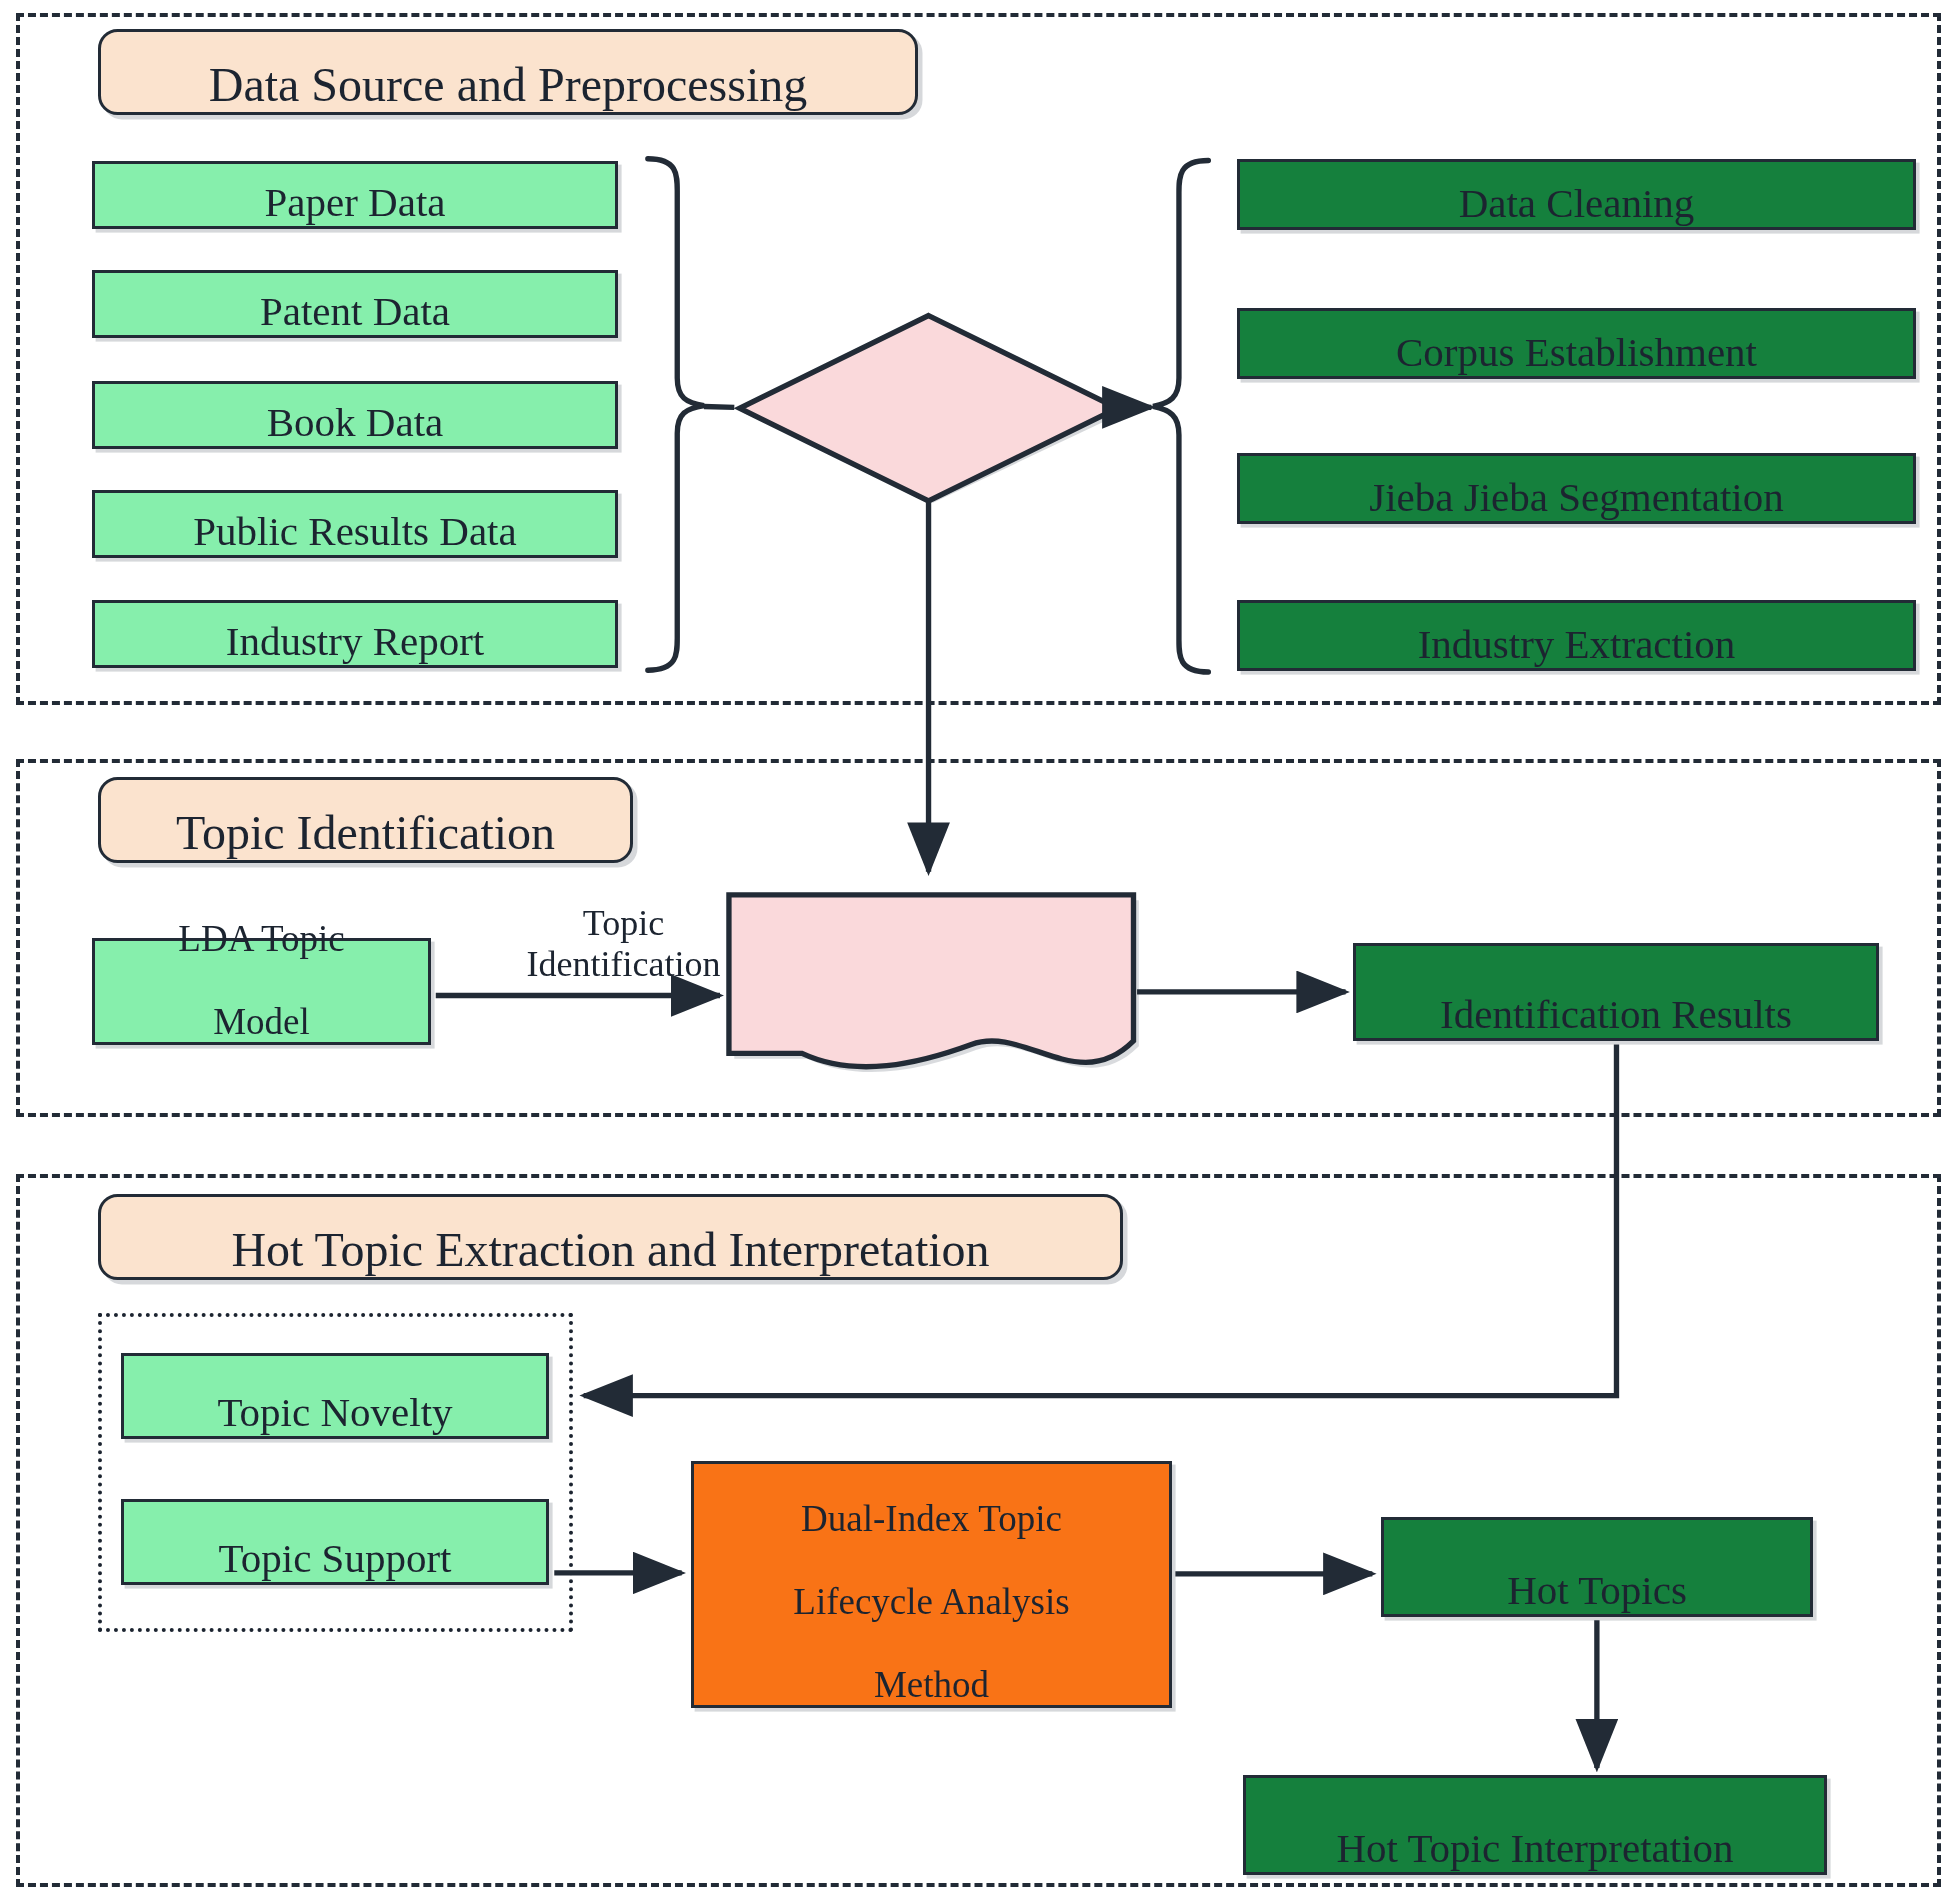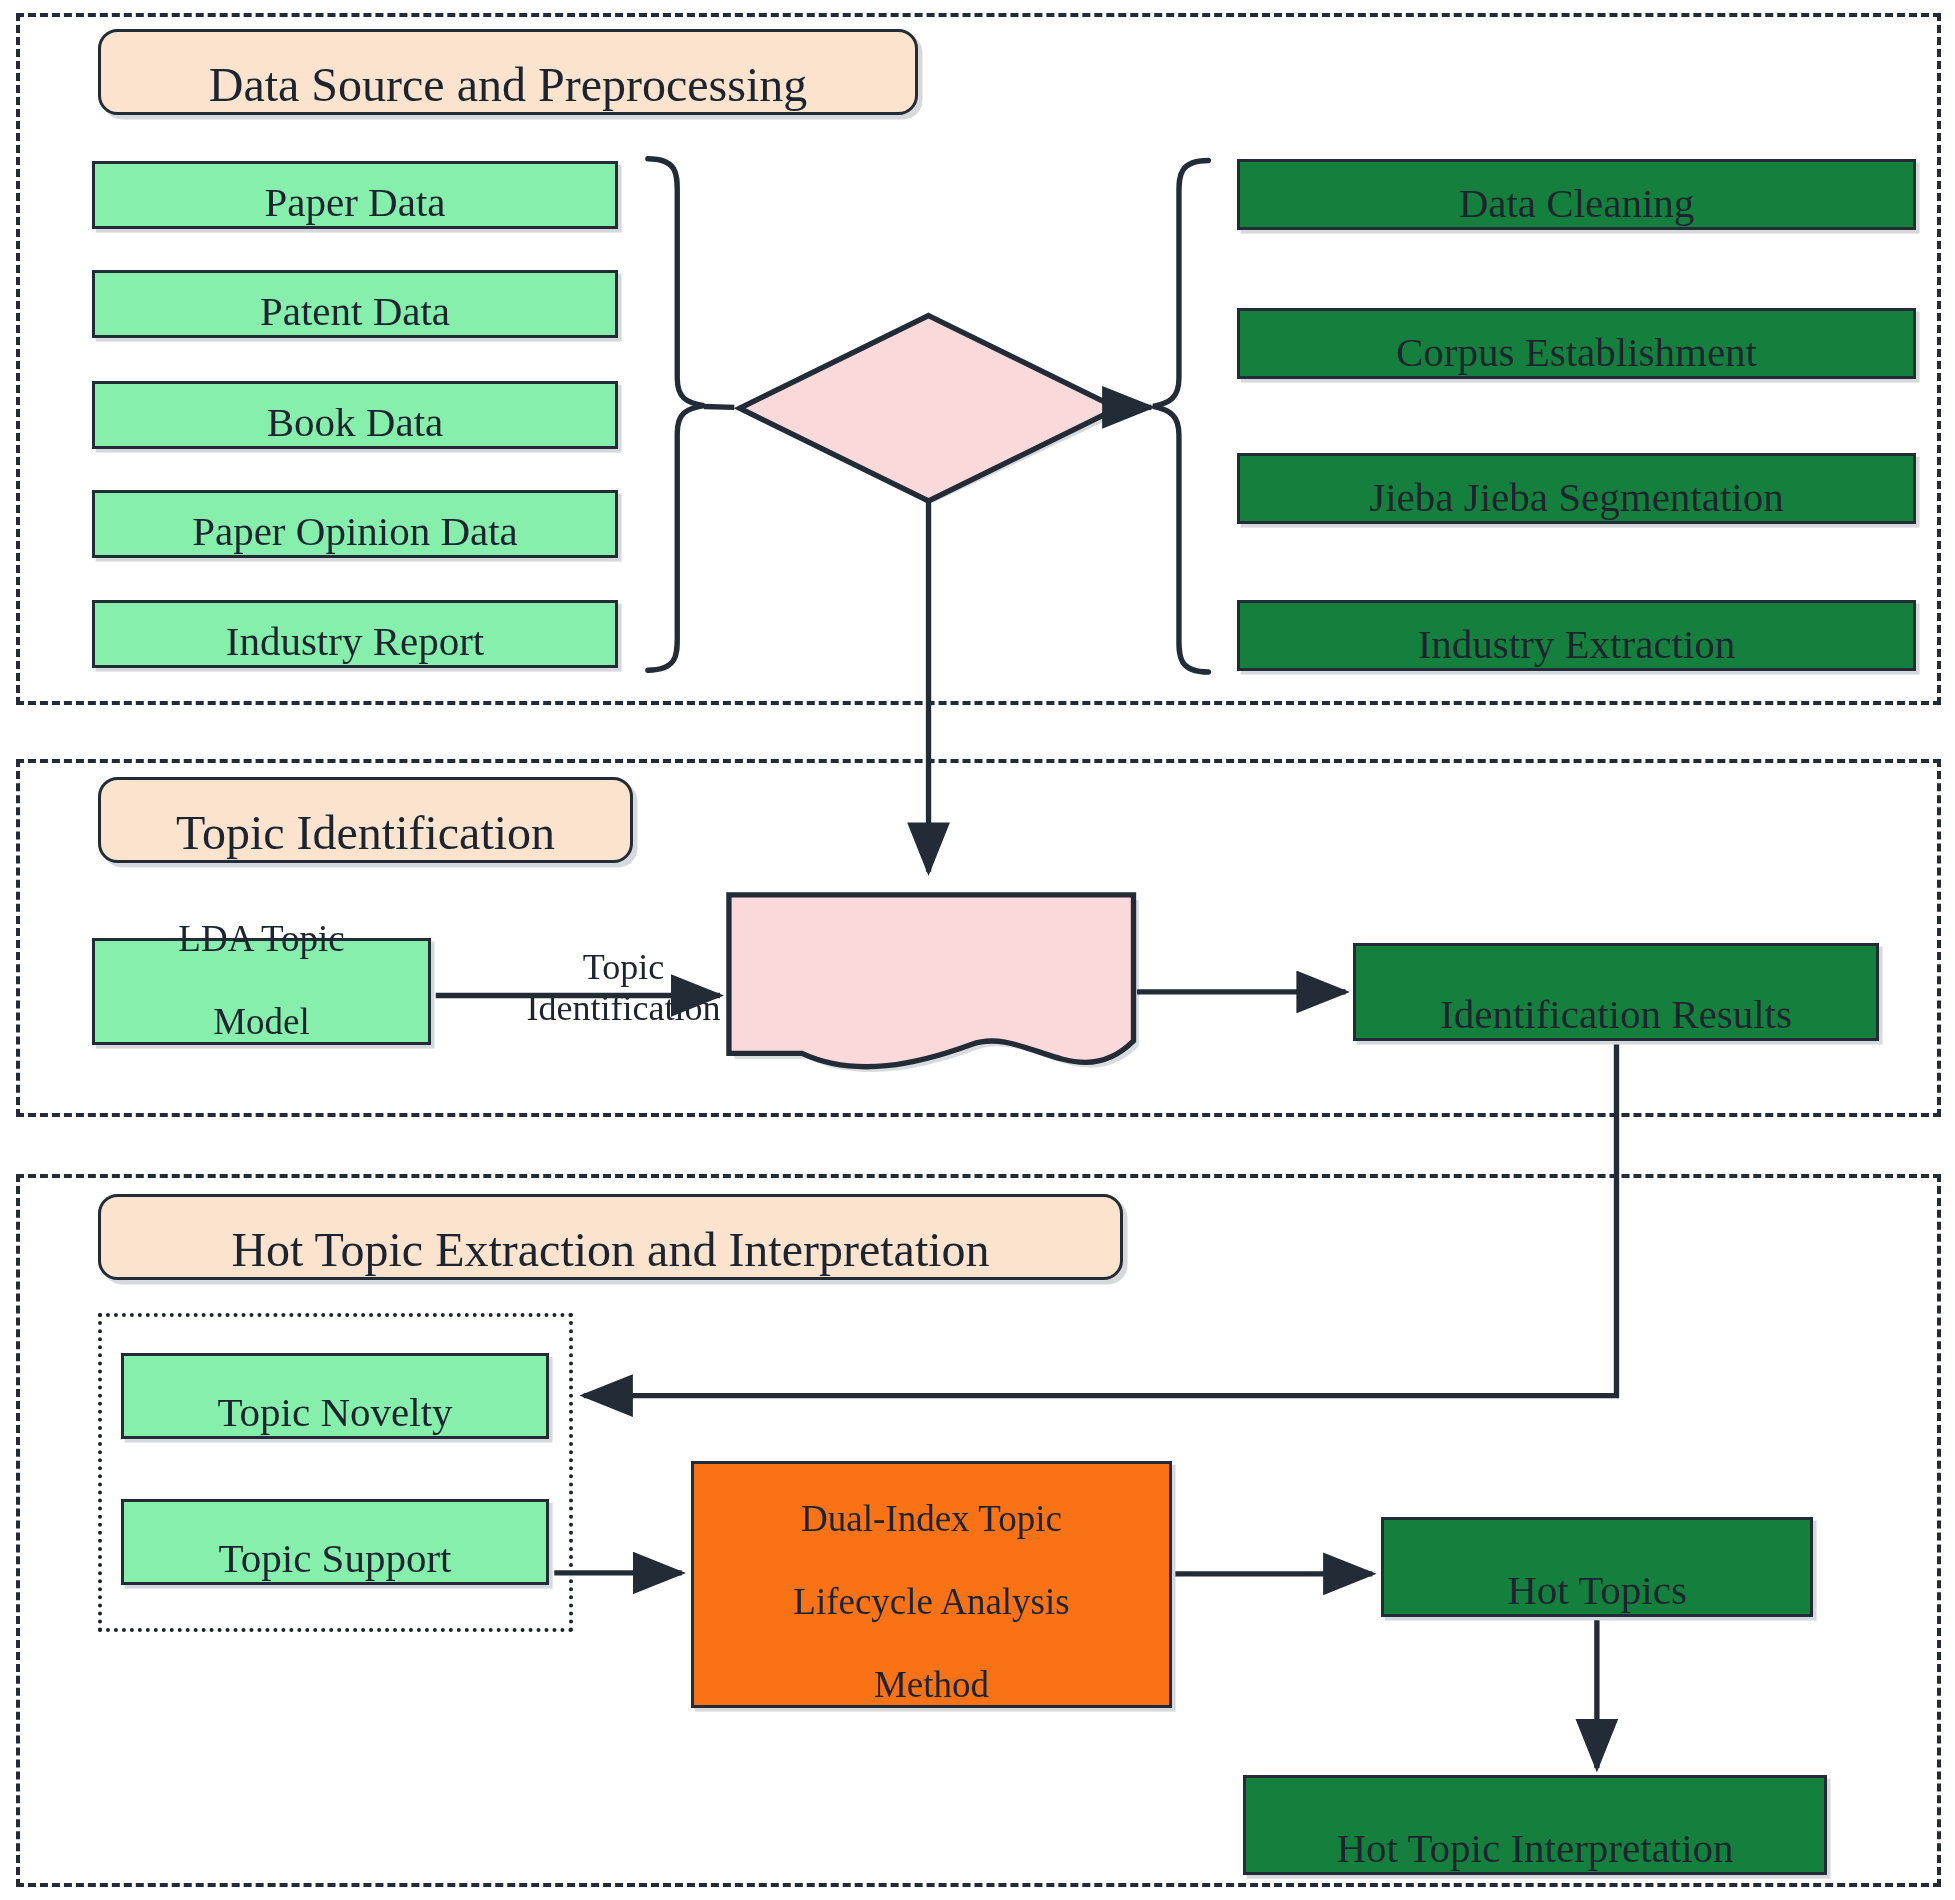--- a/index.html
+++ b/index.html
@@ -24,21 +24,21 @@
   .blue {background:#15803d;}
   .pink {background:#f97316;}
   .peach{background:#FBE3CE;border-radius:19.6px;box-shadow:4.5px 4.5px 0 rgba(120,125,135,.30);}
 
   .t-title{font-size:48px;}
   .t-box  {font-size:41px;}
   .t-small{font-size:37px;}
   .t-lbl  {font-size:36px;line-height:1.15;}
 
   
-  .flabel{position:absolute;text-align:center;line-height:1.14;margin-top:44px;}
+  .flabel{position:absolute;text-align:center;line-height:1.14;}
 
   
   #wires{position:absolute;left:0;top:0;width:1956px;height:1901px;pointer-events:none;}
 
   .diamond-label{position:absolute;text-align:center;line-height:1.12;font-size:41px;}
   .wave-label{position:absolute;text-align:center;line-height:1.15;font-size:45px;}
 </style>
 </head>
 <body>
 
@@ -53,21 +53,21 @@
   <div class="node green t-box" style="left:92px;top:161px;width:526px;height:68px;">
     <span>Paper Data</span>
   </div>
   <div class="node green t-box" style="left:92px;top:270px;width:526px;height:68px;">
     <span>Patent Data</span>
   </div>
   <div class="node green t-box" style="left:92px;top:381px;width:526px;height:68px;">
     <span>Book Data</span>
   </div>
   <div class="node green t-box" style="left:92px;top:490px;width:526px;height:68px;">
-    <span>Paper Opinion Data</span>
+    <span>Public Results Data</span>
   </div>
   <div class="node green t-box" style="left:92px;top:600px;width:526px;height:68px;">
     <span>Industry Report</span>
   </div>
 
   <div class="node blue t-box" style="left:1237px;top:159px;width:679px;height:71px;">
     <span>Data Cleaning</span>
   </div>
   <div class="node blue t-box" style="left:1237px;top:308px;width:679px;height:71px;">
     <span>Corpus Establishment</span>

